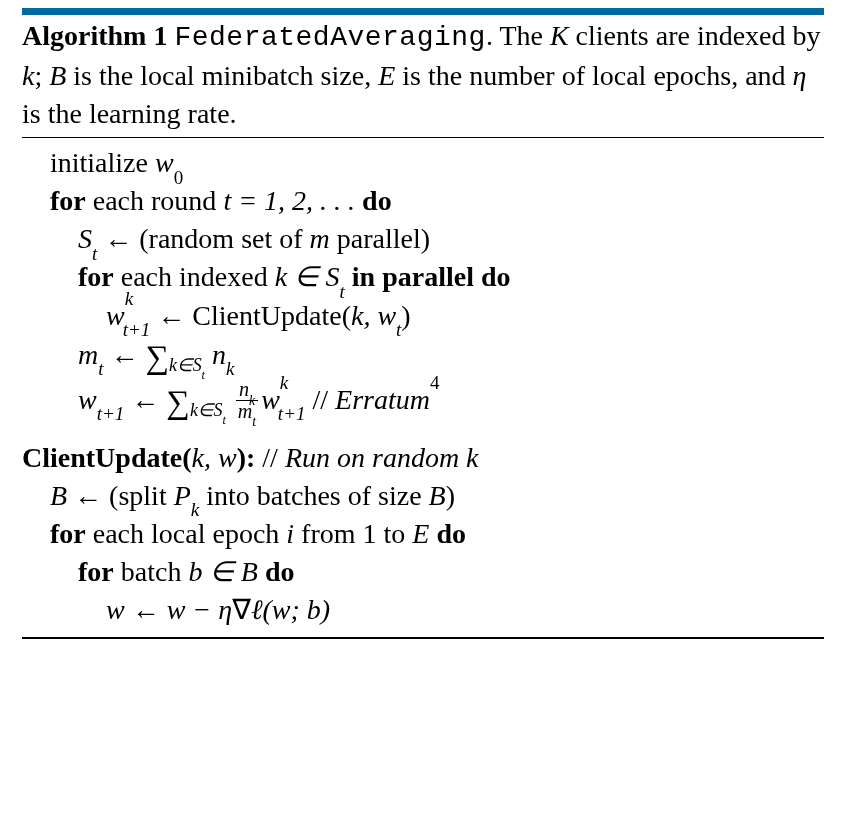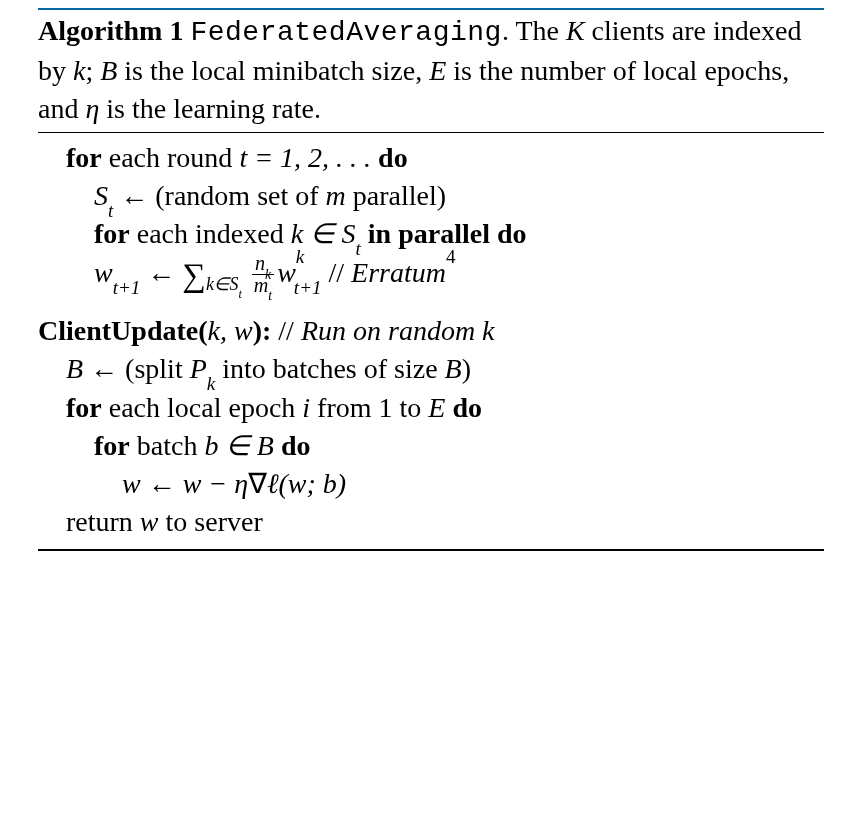--- a/index.html
+++ b/index.html
@@ -11,22 +11,21 @@
     font-family: "Times New Roman", Times, serif;
     color: #000000;
     width: 846px;
     height: 836px;
     box-sizing: border-box;
     padding: 8px 22px 8px 22px;
     font-size: 28px;
     line-height: 1.36;
   }
   .algbox {
-    border-top: 2px solid #0369a1;
-    margin-left: 16px;
+    border-top: 7px solid #0369a1;
   }
   .caption {
     padding: 2px 0 4px 0;
   }
   .caption-inner {
     display: inline;
   }
   .rule {
     border-top: 2px solid #000;
     height: 0;
@@ -101,35 +100,44 @@
       <span> </span>
       <span class="tt">FederatedAveraging</span><span>. The </span><span class="it">K</span><span> clients are indexed by </span><span class="it">k</span><span>; </span><span class="it">B</span><span> is the local minibatch size, </span><span class="it">E</span><span> is the number of local epochs, and </span><span class="it">η</span><span> is the learning rate.</span>
     </span>
   </div>
 
   <div class="rule thin"></div>
 
   <div class="body">
 
 
+    <div class="line ind1">
+      <span>initialize </span><span class="it">w</span><sub>0</sub>
+    </div>
 
     <div class="line ind1">
       <span class="bold">for</span><span> each round </span><span class="it">t = 1, 2, . . . </span><span class="bold">do</span>
     </div>
 
 
     <div class="line ind2">
       <span class="it">S</span><sub class="it">t</sub><span> ← (random set of </span><span class="it">m</span><span> parallel)</span>
     </div>
 
     <div class="line ind2">
       <span class="bold">for</span><span> each indexed </span><span class="it">k ∈ S</span><sub class="it">t</sub><span class="bold"> in parallel do</span>
     </div>
 
+    <div class="line ind3">
+      <span class="it">w</span><sup class="it">k</sup><sub class="it" style="margin-left:-0.55em;">t+1</sub><span> ← ClientUpdate(</span><span class="it">k, w</span><sub class="it">t</sub><span>)</span>
+    </div>
 
+    <div class="line ind2">
+      <span class="it">m</span><sub class="it">t</sub><span> ← </span><span class="bigop">∑</span><span class="bigsub"><span class="it">k∈S</span><sub class="it">t</sub></span><span class="it"> n</span><sub class="it">k</sub>
+    </div>
 
     <div class="line ind2">
       <span class="it">w</span><sub class="it">t+1</sub><span> ← </span><span class="bigop">∑</span><span class="bigsub"><span class="it">k∈S</span><sub class="it">t</sub></span>
       <span class="frac">
         <span class="num"><span class="it">n</span><sub class="it">k</sub></span>
         <span class="den"><span class="it">m</span><sub class="it">t</sub></span>
       </span><span class="it">w</span><sup class="it">k</sup><sub class="it" style="margin-left:-0.55em;">t+1</sub><span>   // </span><span class="it">Erratum</span><sup>4</sup>
     </div>
 
     <div class="gap"></div>
@@ -147,20 +155,17 @@
     </div>
 
     <div class="line ind2">
       <span class="bold">for</span><span> batch </span><span class="it">b ∈ </span><span class="cal">B</span><span class="bold"> do</span>
     </div>
 
     <div class="line ind3">
       <span class="it">w ← w − η</span><span class="nabla">∇</span><span class="ell">ℓ</span><span class="it">(w; b)</span>
     </div>
 
-    <div class="line ind1">
-      <span>return </span><span class="it">w</span><span> to server</span>
-    </div>
 
   </div>
 
   <div class="rule"></div>
 </div>
 
 </body></html>

